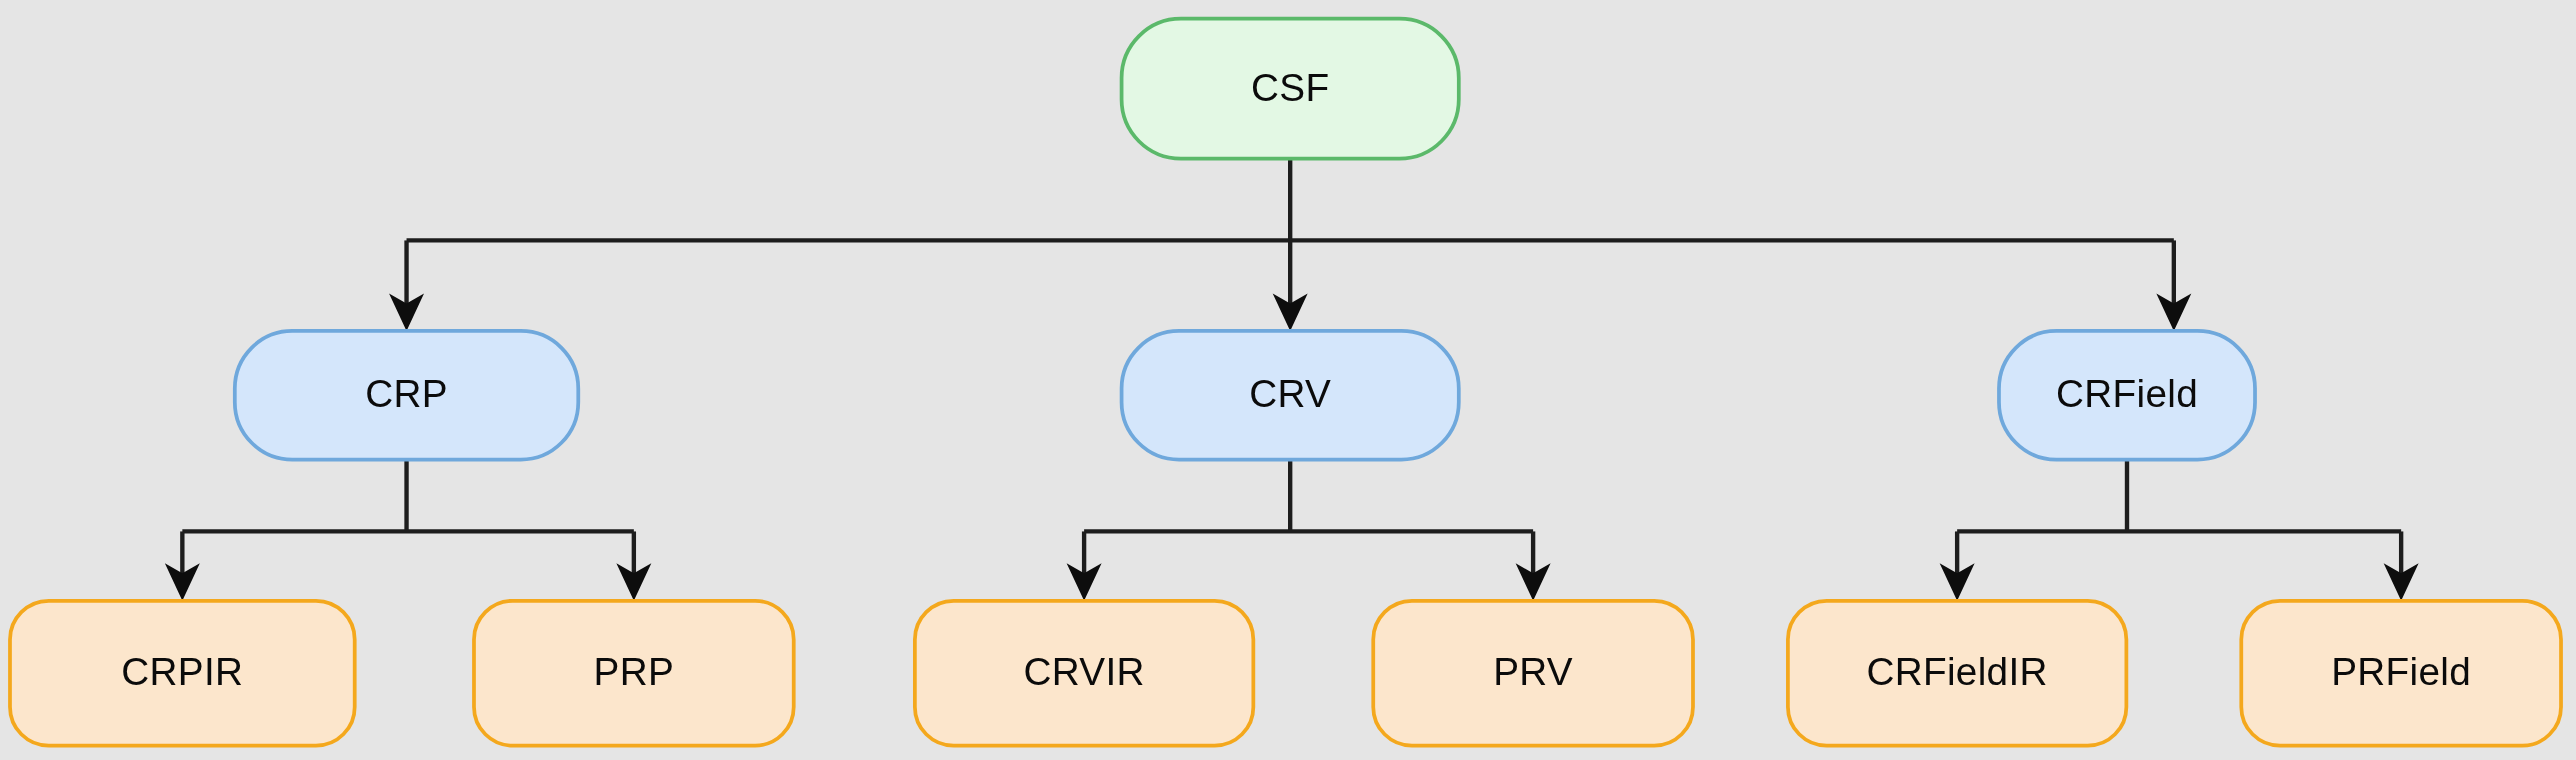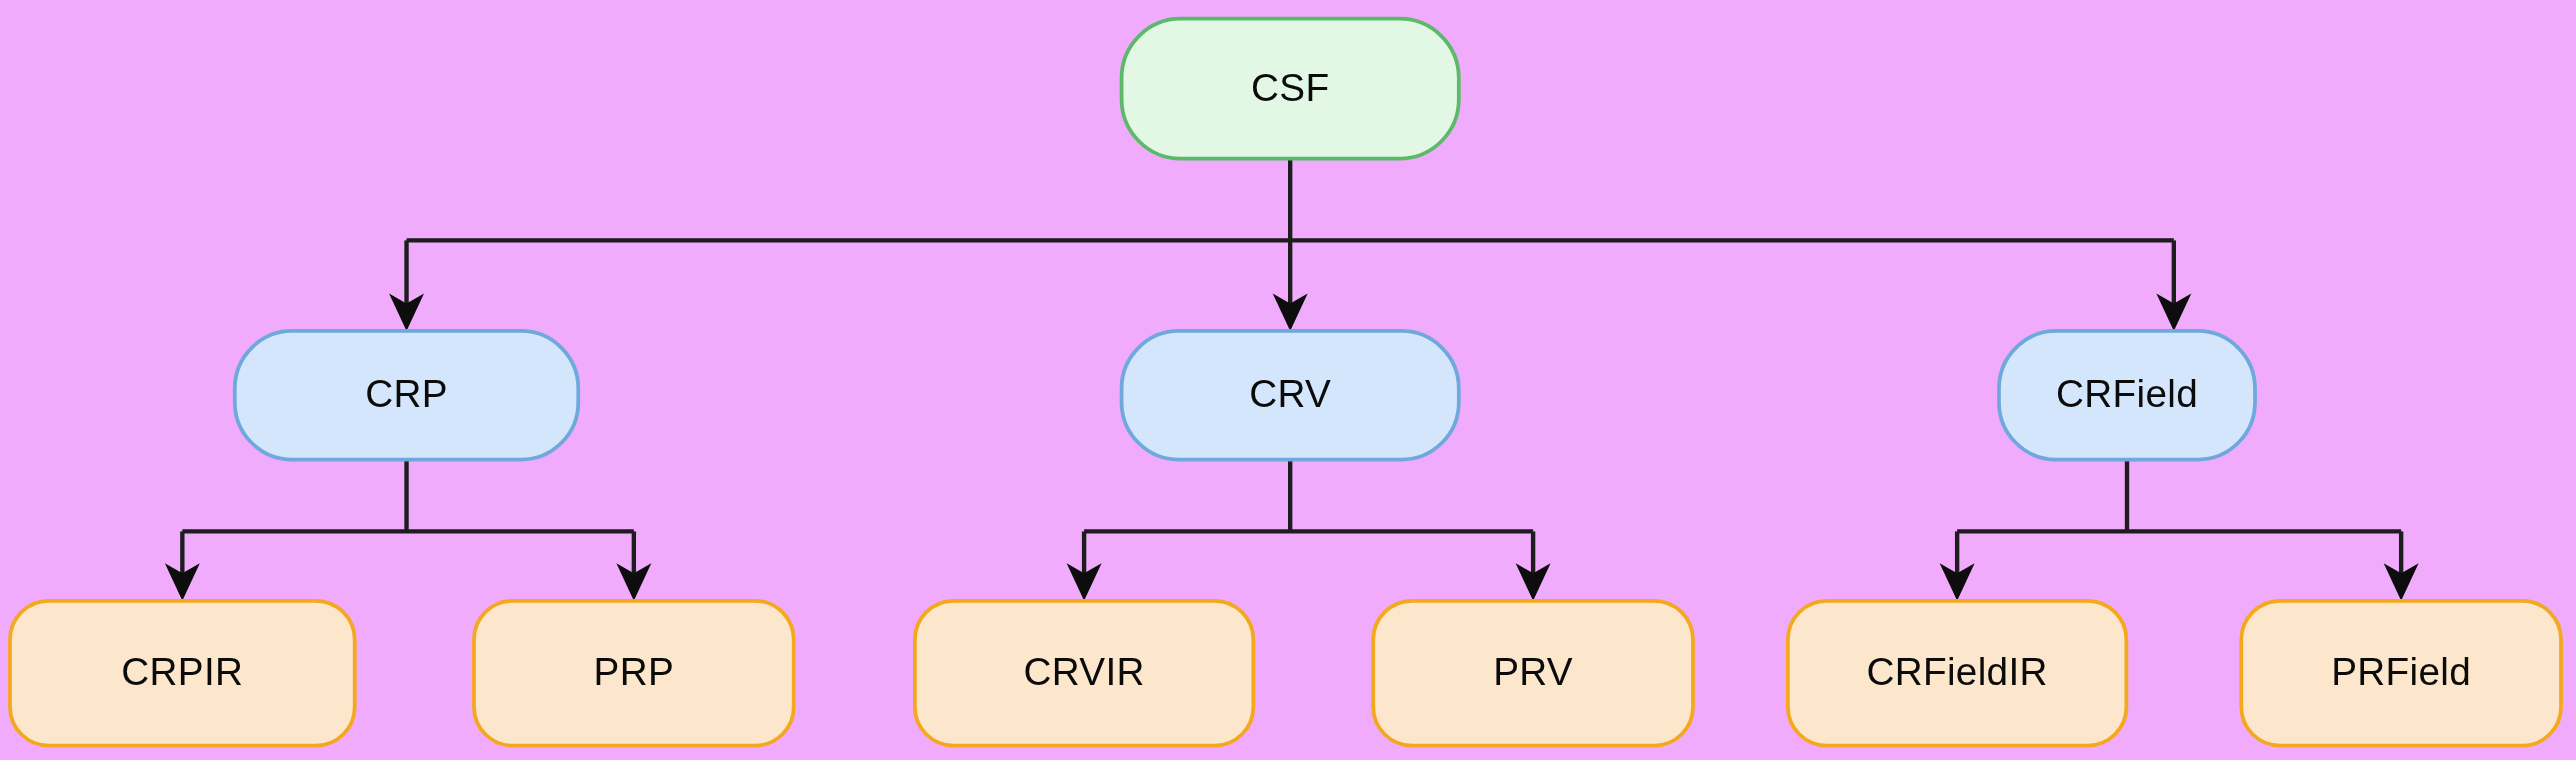--- a/index.html
+++ b/index.html
@@ -10,21 +10,21 @@
   body {
     width: 2576px;
     height: 760px;
     font-family: "Liberation Sans", sans-serif;
     overflow: hidden;
   }
   #diagram-root {
     position: relative;
     width: 2576px;
     height: 760px;
-    background: #f0abfc;
+    background: #e5e5e5;
   }
   svg#flowchart {
     display: block;
     width: 2576px;
     height: 760px;
   }
   .node-shape {
     stroke-width: 6;
   }
   .node-label {

